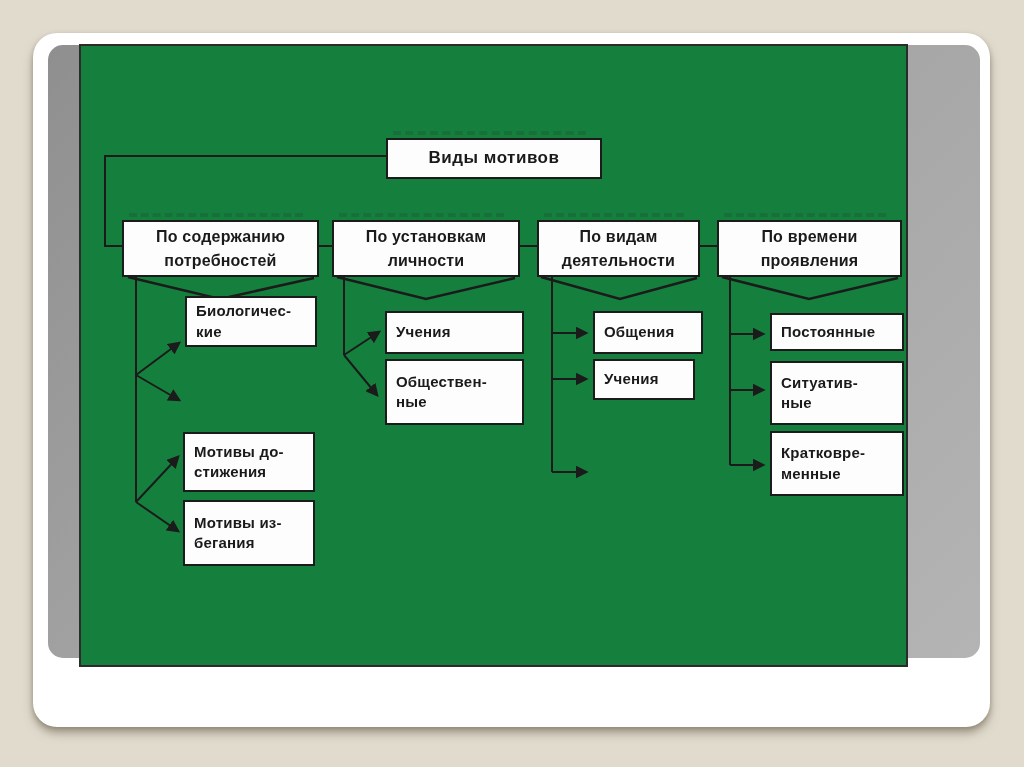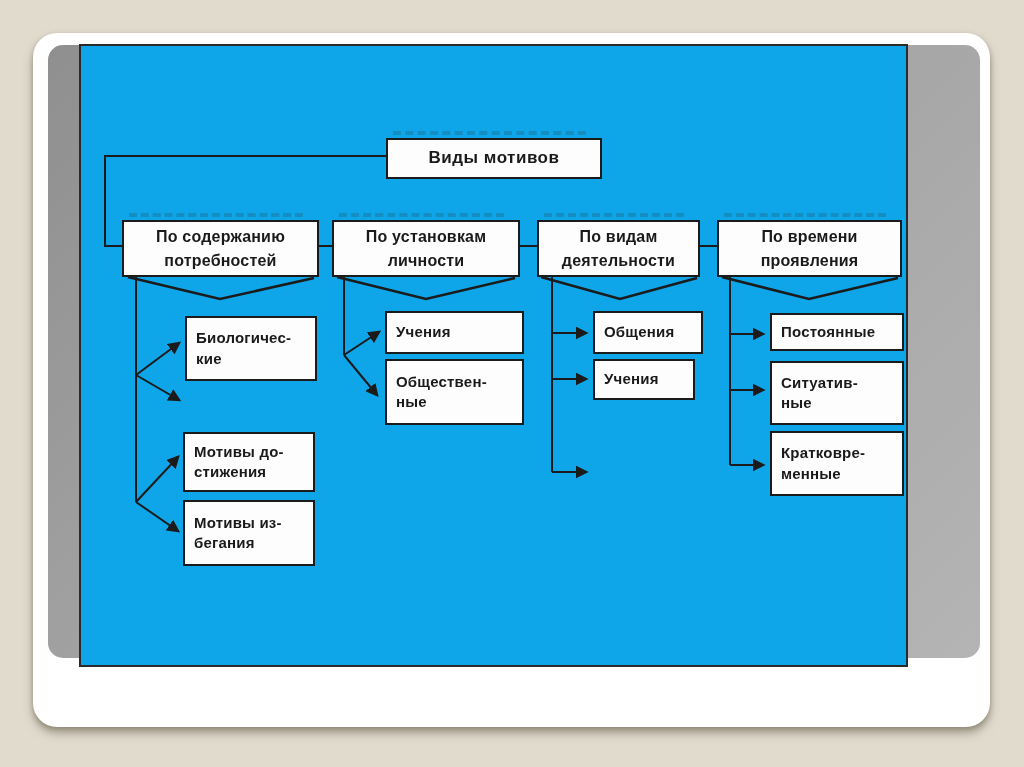--- a/index.html
+++ b/index.html
@@ -14,21 +14,21 @@
     background:#ffffff;border-radius:24px;
     box-shadow:0 6px 10px rgba(110,100,80,.55),0 2px 4px rgba(110,100,80,.35);
   }
   .grey-panel{
     position:absolute;left:15px;top:12px;width:932px;height:613px;
     border-radius:15px;
     background:linear-gradient(135deg,#8f8f8f 0%,#a3a3a3 45%,#b4b4b4 100%);
   }
   .diagram{
     position:absolute;left:46px;top:11px;width:829px;height:623px;
-    background:#0ea5e9;border:2px solid #2b2b2b;box-sizing:border-box;
+    background:#15803d;border:2px solid #2b2b2b;box-sizing:border-box;
   }
   .connectors{position:absolute;left:0;top:0;width:825px;height:619px;pointer-events:none;}
   .node{
     position:absolute;box-sizing:border-box;
     border:2px solid #1b1b1b;background:#fdfdfd;
     display:flex;align-items:center;color:#1a1a1a;
   }
   .node .lbl{
     white-space:pre-line;font-weight:bold;line-height:1.35;letter-spacing:.2px;
   }
@@ -106,21 +106,21 @@
       </div>
       <div class="node cat center smudge" style="left:456px;top:174px;width:163px;height:57px">
         <span class="lbl">По видам
 деятельности</span>
       </div>
       <div class="node cat center smudge" style="left:636px;top:174px;width:185px;height:57px">
         <span class="lbl">По времени
 проявления</span>
       </div>
 
-      <div class="node leaf" style="left:104px;top:270px;width:132px;height:65px">
+      <div class="node leaf" style="left:104px;top:250px;width:132px;height:51px">
         <span class="lbl">Биологичес-
 кие</span>
       </div>
       <div class="node leaf" style="left:102px;top:386px;width:132px;height:60px">
         <span class="lbl">Мотивы до-
 стижения</span>
       </div>
       <div class="node leaf" style="left:102px;top:454px;width:132px;height:66px">
         <span class="lbl">Мотивы из-
 бегания</span>

